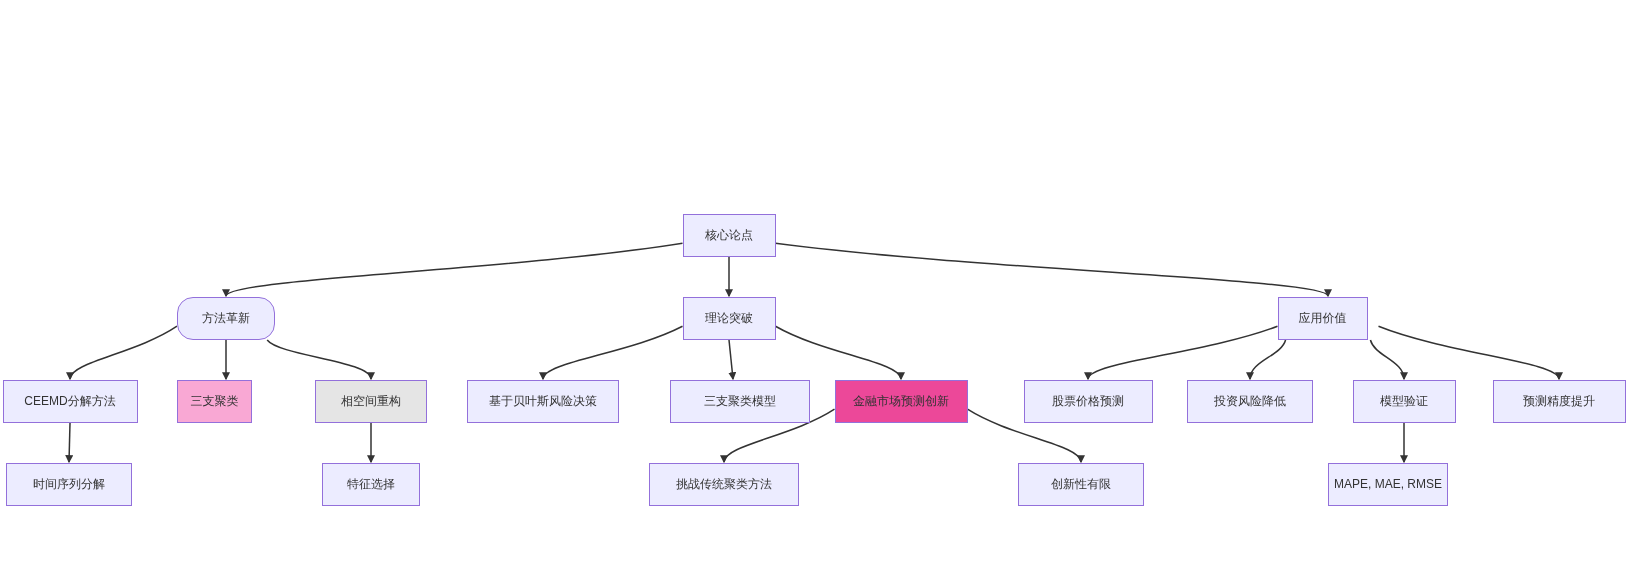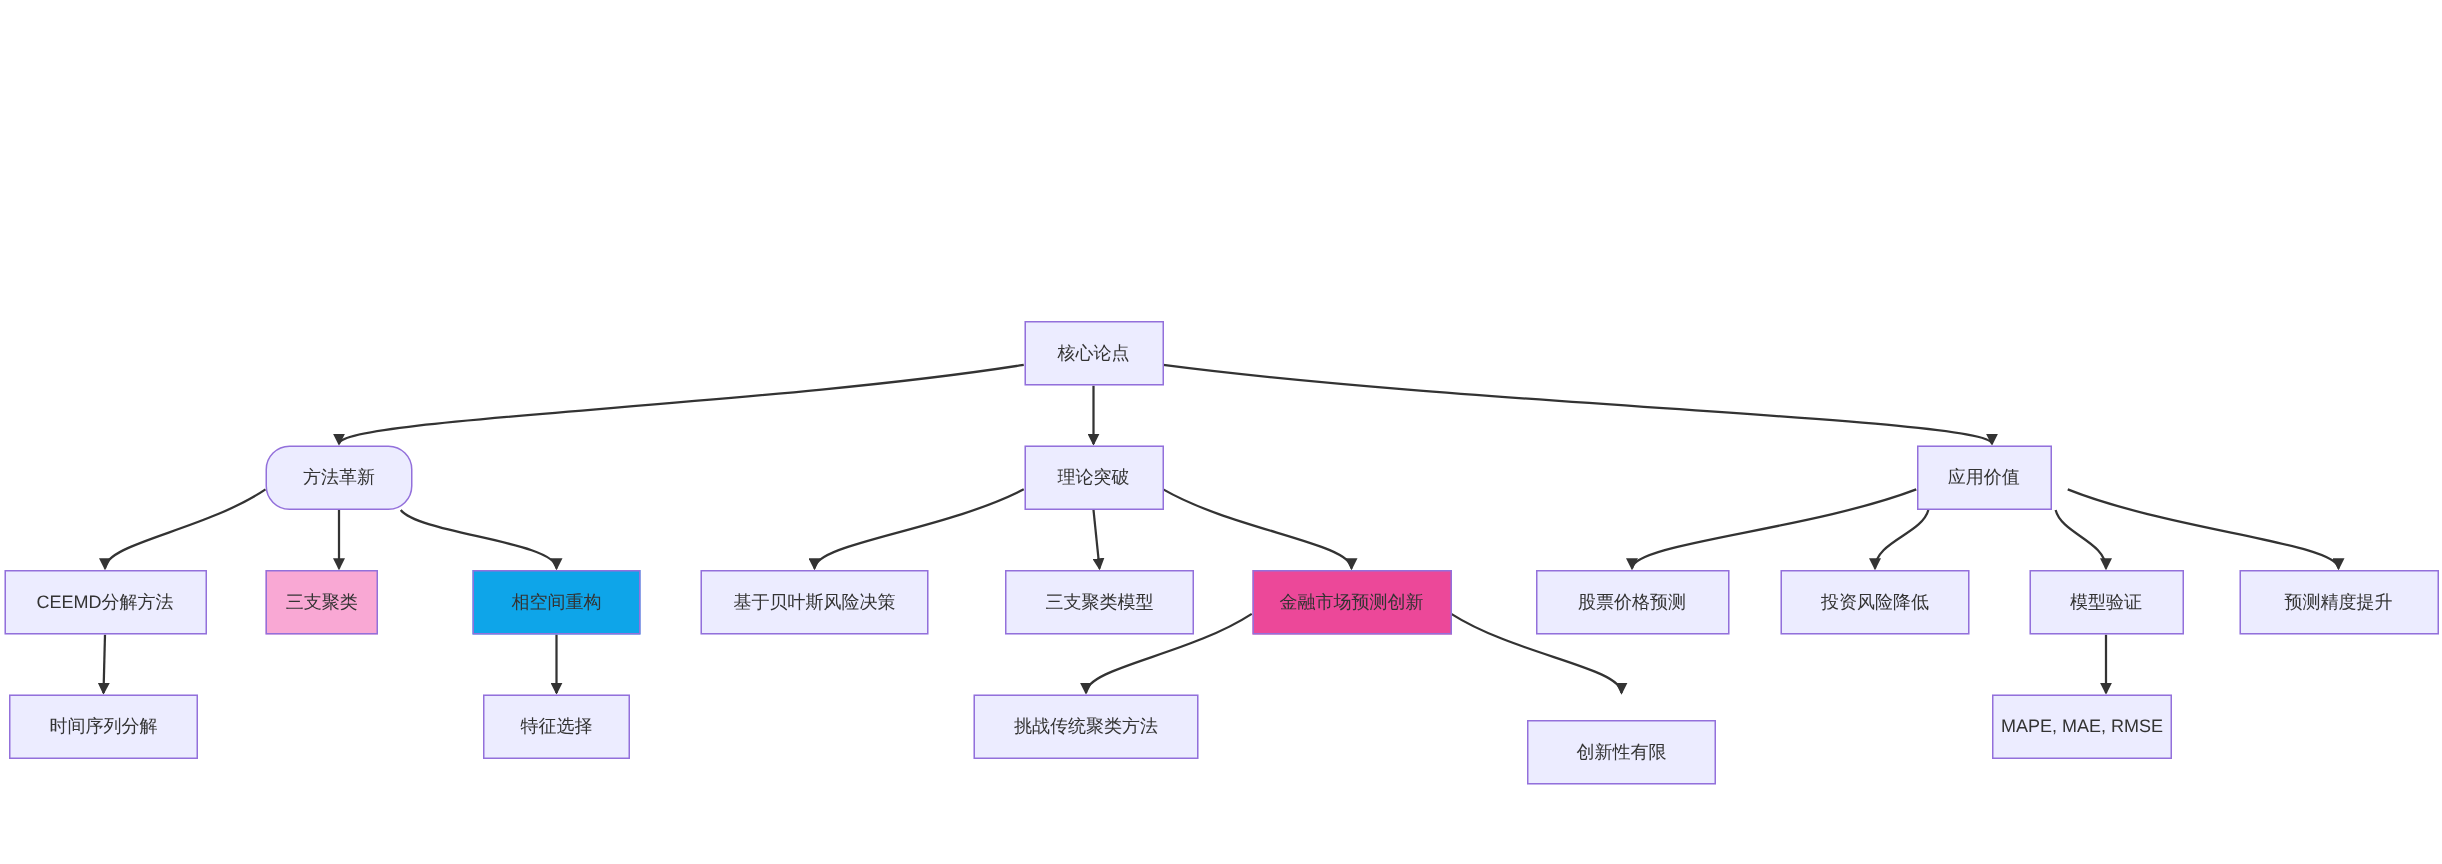--- a/index.html
+++ b/index.html
@@ -66,27 +66,27 @@
         <path d="M1404,423 L1404,462" fill="none" stroke="#333333" stroke-width="1.5" marker-end="url(#arrowhead)"></path>
       </g>
   </svg>
   <div id="nodes">
       <div class="node" style="left: 682.5px; top: 214px; width: 93px; height: 43px; background: rgb(236, 236, 255); border-color: rgb(147, 112, 219); color: rgb(51, 51, 51);">核心论点</div>
       <div class="node" style="left: 177px; top: 297px; width: 98px; height: 43px; background: rgb(236, 236, 255); border-color: rgb(147, 112, 219); color: rgb(51, 51, 51); border-radius: 16px;">方法革新</div>
       <div class="node" style="left: 682.5px; top: 297px; width: 93px; height: 43px; background: rgb(236, 236, 255); border-color: rgb(147, 112, 219); color: rgb(51, 51, 51);">理论突破</div>
       <div class="node" style="left: 1277.5px; top: 297px; width: 90px; height: 43px; background: rgb(236, 236, 255); border-color: rgb(147, 112, 219); color: rgb(51, 51, 51);">应用价值</div>
       <div class="node" style="left: 2.5px; top: 380px; width: 135px; height: 43px; background: rgb(236, 236, 255); border-color: rgb(147, 112, 219); color: rgb(51, 51, 51);">CEEMD分解方法</div>
       <div class="node" style="left: 177px; top: 380px; width: 75px; height: 43px; background: #f9a8d4; border-color: rgb(147, 112, 219); color: rgb(51, 51, 51);">三支聚类</div>
-      <div class="node" style="left: 315px; top: 380px; width: 112px; height: 43px; background: #0ea5e9; border-color: rgb(147, 112, 219); color: rgb(51, 51, 51);">相空间重构</div>
+      <div class="node" style="left: 315px; top: 380px; width: 112px; height: 43px; background: #e5e5e5; border-color: rgb(147, 112, 219); color: rgb(51, 51, 51);">相空间重构</div>
       <div class="node" style="left: 467px; top: 380px; width: 152px; height: 43px; background: rgb(236, 236, 255); border-color: rgb(147, 112, 219); color: rgb(51, 51, 51);">基于贝叶斯风险决策</div>
-      <div class="node" style="left: 670px; top: 380px; width: 126px; height: 43px; background: rgb(236, 236, 255); border-color: rgb(147, 112, 219); color: rgb(51, 51, 51);">三支聚类模型</div>
+      <div class="node" style="left: 670px; top: 380px; width: 140px; height: 43px; background: rgb(236, 236, 255); border-color: rgb(147, 112, 219); color: rgb(51, 51, 51);">三支聚类模型</div>
       <div class="node" style="left: 834.5px; top: 380px; width: 133px; height: 43px; background: #ec4899; border-color: rgb(147, 112, 219); color: rgb(51, 51, 51);">金融市场预测创新</div>
       <div class="node" style="left: 1023.5px; top: 380px; width: 129px; height: 43px; background: rgb(236, 236, 255); border-color: rgb(147, 112, 219); color: rgb(51, 51, 51);">股票价格预测</div>
       <div class="node" style="left: 1187px; top: 380px; width: 126px; height: 43px; background: rgb(236, 236, 255); border-color: rgb(147, 112, 219); color: rgb(51, 51, 51);">投资风险降低</div>
       <div class="node" style="left: 1352.5px; top: 380px; width: 103px; height: 43px; background: rgb(236, 236, 255); border-color: rgb(147, 112, 219); color: rgb(51, 51, 51);">模型验证</div>
       <div class="node" style="left: 1492.5px; top: 380px; width: 133px; height: 43px; background: rgb(236, 236, 255); border-color: rgb(147, 112, 219); color: rgb(51, 51, 51);">预测精度提升</div>
       <div class="node" style="left: 6px; top: 463px; width: 126px; height: 43px; background: rgb(236, 236, 255); border-color: rgb(147, 112, 219); color: rgb(51, 51, 51);">时间序列分解</div>
       <div class="node" style="left: 322px; top: 463px; width: 98px; height: 43px; background: rgb(236, 236, 255); border-color: rgb(147, 112, 219); color: rgb(51, 51, 51);">特征选择</div>
       <div class="node" style="left: 649px; top: 463px; width: 150px; height: 43px; background: rgb(236, 236, 255); border-color: rgb(147, 112, 219); color: rgb(51, 51, 51);">挑战传统聚类方法</div>
-      <div class="node" style="left: 1018px; top: 463px; width: 126px; height: 43px; background: rgb(236, 236, 255); border-color: rgb(147, 112, 219); color: rgb(51, 51, 51); margin-top: 17px;">创新性有限</div>
+      <div class="node" style="left: 1018px; top: 463px; width: 126px; height: 43px; background: rgb(236, 236, 255); border-color: rgb(147, 112, 219); color: rgb(51, 51, 51);">创新性有限</div>
       <div class="node" style="left: 1328px; top: 463px; width: 120px; height: 43px; background: rgb(236, 236, 255); border-color: rgb(147, 112, 219); color: rgb(51, 51, 51);">MAPE, MAE, RMSE</div>
     </div>
 </div>
 
 </body></html>

